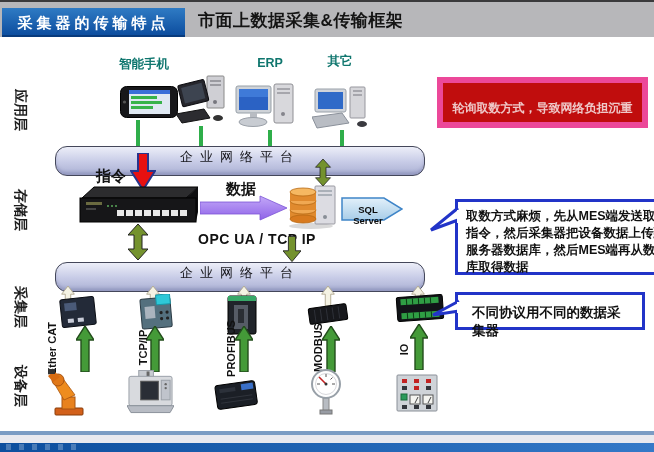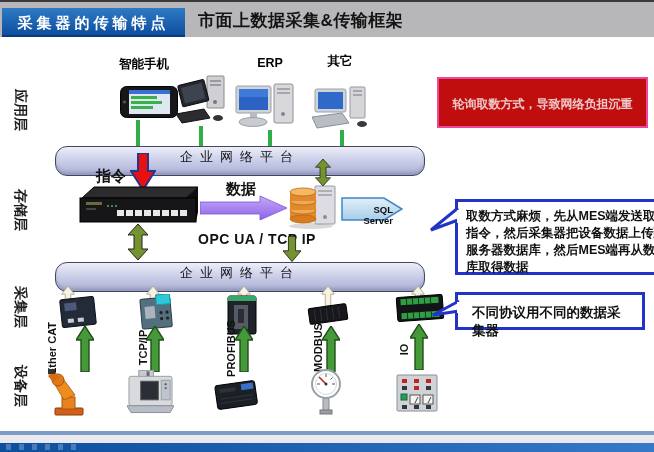--- a/index.html
+++ b/index.html
@@ -17,37 +17,37 @@
            box-shadow:inset 0 -2px 0 #083a7c;
            color:#fff; font-size:15px; font-weight:bold; letter-spacing:4px;
            text-align:center; line-height:29px; }
   .slide-title { left:198px; top:9px; font-size:17px; font-weight:bold; color:#141414; letter-spacing:.5px; }
 
   
   .layer-label { width:60px; height:18px; text-align:center; font-size:14px; font-weight:600; color:#1c1c1c;
                  transform:rotate(90deg); }
 
   
-  .node-label { font-size:12.5px; font-weight:bold; color:#000000; text-align:center; }
+  .node-label { font-size:12.5px; font-weight:bold; color:#0f766e; text-align:center; }
   .green-line { width:4px; background:#2fae4a; }
 
   
   .net-bar { left:55px; width:370px; height:30px; border:1px solid #44475a; border-radius:12px;
              background:linear-gradient(180deg,#eceef8 0%,#c6cae6 55%,#aab0d2 100%);
              box-shadow:inset 0 -3px 3px rgba(80,85,140,.25);
              text-align:center; line-height:20px; font-size:13px; font-weight:normal;
              letter-spacing:7px; color:#15151a; }
 
   .txt-label { font-size:15px; font-weight:bold; color:#111; }
   .protocol-text { font-size:14px; font-weight:bold; color:#111; letter-spacing:.5px; }
 
-  .sql-text { font-size:9.5px; font-weight:bold; color:#0c0c0c; text-align:right; }
-
-  
-  .red-note { left:437px; top:77px; width:211px; height:51px; background:#c00d0d; border:2px solid #ec4899;
+  .sql-text { font-size:9.5px; font-weight:bold; color:#0c0c0c; text-align:center; }
+
+  
+  .red-note { left:437px; top:77px; width:211px; height:51px; background:#c00d0d; border:6px solid #ec4899;
               color:#efc9c9; font-size:12px; font-weight:600; text-align:center; padding-top:17px; }
   .callout { background:#fff; border:3px solid #2234c8; color:#111; font-weight:600; }
   .callout1 { left:455px; top:199px; width:221px; height:76px; font-size:12.5px; line-height:17px; padding:6px 2px 0 8px; }
   .callout2 { left:455px; top:292px; width:190px; height:38px; font-size:13.5px; padding:9px 16px 0 14px; }
   .tail-mask { background:#fff; }
 
   
   .proto-label { width:64px; height:13px; text-align:center; font-size:11px; font-weight:bold; color:#111;
                  transform:rotate(-90deg); white-space:nowrap; }
 

